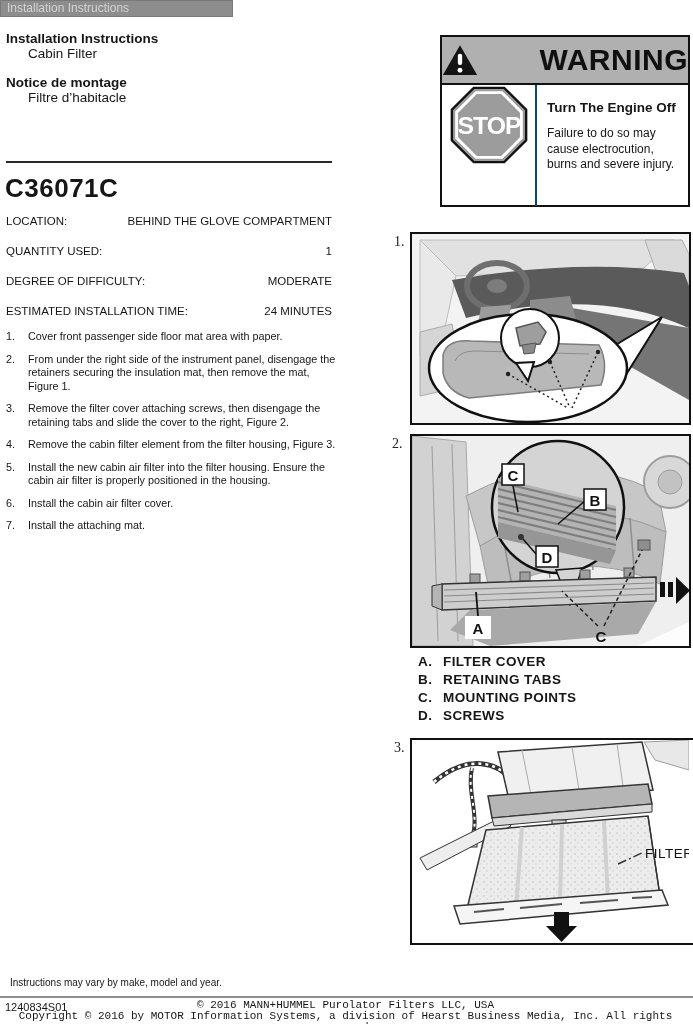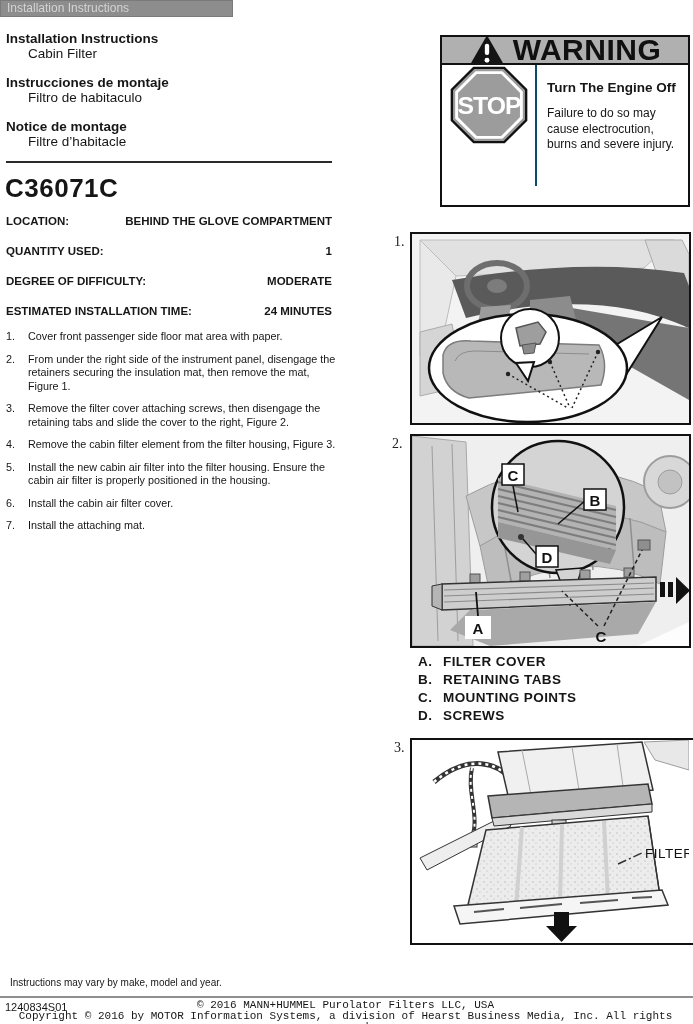--- a/index.html
+++ b/index.html
@@ -16,29 +16,29 @@
   }
   
   .title-block { position:absolute; left:6px; top:31px; width:327px; }
   .t-group { margin-bottom:14px; }
   .t-main { font-weight:bold; font-size:13.5px; line-height:15px; }
   .t-sub  { font-size:13.5px; line-height:15px; padding-left:22px; }
   .title-rule { position:absolute; left:6px; top:161px; width:326px; height:0; border-top:2px solid #2a2a2a; }
   
   .part-number { position:absolute; left:5px; top:173px; font-size:26px; font-weight:bold; letter-spacing:.5px; }
   .specs { position:absolute; left:6px; top:215px; width:326px; }
-  .spec-row { display:flex; justify-content:space-between; font-size:11.5px; font-weight:bold; margin-bottom:18px; }
+  .spec-row { display:flex; justify-content:space-between; font-size:11.5px; font-weight:normal; margin-bottom:18px; }
   .spec-row .v { text-align:right; }
   
   .steps { position:absolute; left:6px; top:330px; width:330px; list-style:none; }
   .step { display:flex; font-size:10.8px; line-height:13.5px; margin-bottom:9px; }
   .step-num { flex:0 0 22px; }
   
   .warning-box { position:absolute; left:440px; top:35px; width:250px; height:172px; border:2.5px solid #111; background:#fff; }
-  .warn-header { height:28px; background:#b0b0b0; border-bottom:2.5px solid #111; display:flex; align-items:center; justify-content:center; gap:8px; }
+  .warn-header { height:48px; background:#b0b0b0; border-bottom:2.5px solid #111; display:flex; align-items:center; justify-content:space-between; gap:8px; }
   .warn-title { font-size:30px; font-weight:bold; letter-spacing:.5px; color:#101010; }
   .warn-body { display:flex; height:121px; }
   .warn-stop-cell { flex:0 0 95px; border-right:2px solid #0c4a6e; display:flex; align-items:flex-start; justify-content:center; }
   .warn-text-cell { flex:1; padding:15px 6px 6px 10px; }
   .warn-heading { font-size:13.5px; font-weight:bold; margin-bottom:11px; }
   .warn-msg { font-size:12px; line-height:15.5px; }
   
   .fig-num { position:absolute; font-family:"Liberation Serif", serif; font-size:14px; color:#222; }
   .fig-frame { position:absolute; border:2px solid #111; background:#fff; }
   .fig-frame svg { display:block; }
@@ -66,24 +66,20 @@
 <div class="sheet">
 
   <div class="top-bar">
     <span>Installation Instructions</span>
   </div>
 
   <div class="title-block">
     <div class="t-group">
       <div class="t-main">Installation Instructions</div>
       <div class="t-sub">Cabin Filter</div>
-    </div>
-    <div class="t-group">
-      <div class="t-main">Instrucciones de montaje</div>
-      <div class="t-sub">Filtro de habitaculo</div>
     </div>
     <div class="t-group">
       <div class="t-main">Notice de montage</div>
       <div class="t-sub">Filtre d’habitacle</div>
     </div>
   </div>
   <div class="title-rule"></div>
 
   <div class="part-number">C36071C</div>
 

